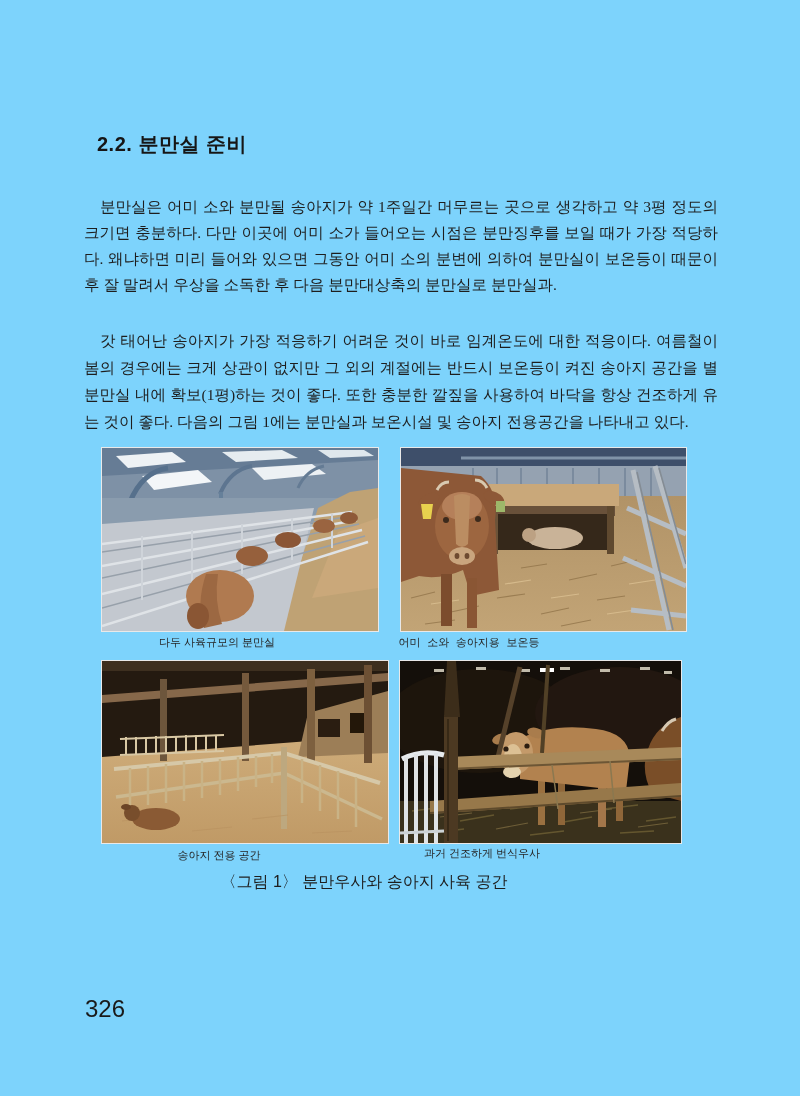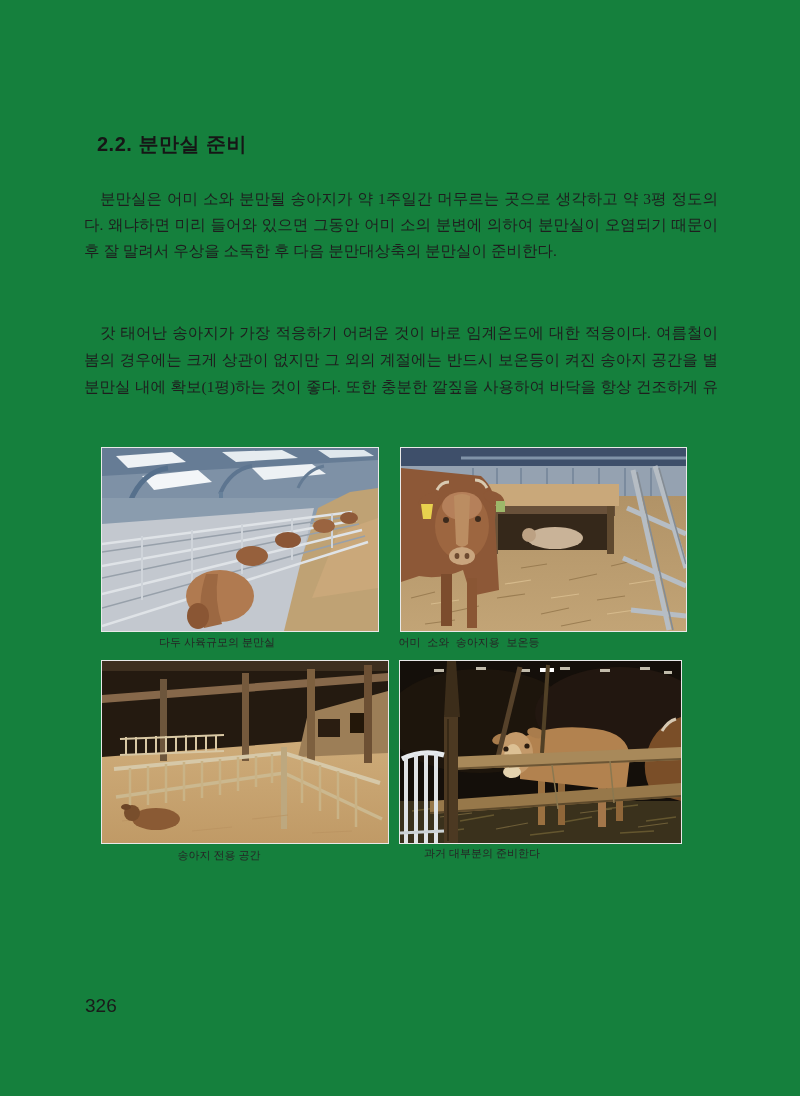--- a/index.html
+++ b/index.html
@@ -1,27 +1,27 @@
 <!DOCTYPE html>
 <html><head>
 <meta charset="utf-8">
 <title>2.2. 분만실 준비</title>
 <style>
   html,body { margin:0; padding:0; background:#ffffff; }
   .page {
-    position:relative; width:800px; height:1096px; background:#15803d;
+    position:relative; width:800px; height:1096px; background:#7dd3fc;
     color:#1c1c1c; font-family:"Liberation Serif","DejaVu Serif",serif;
     overflow:hidden;
   }
   .heading {
     position:absolute; left:97px; top:131px;
     font-family:"Liberation Sans","DejaVu Sans",sans-serif;
     font-weight:700; font-size:20px; letter-spacing:0.5px; color:#161616;
   }
-  .para { position:absolute; left:84px; width:634px; }
+  .para { position:absolute; left:84px; width:634px;margin-top:8px; }
   #p1 { top:186px; }
   #p2 { top:319px; }
   .tline {
     height:26px; line-height:26px; font-size:15.5px; overflow:hidden;
     text-align:justify; text-align-last:justify; color:#1e1e1e;
   }
   #p2 .tline { height:27px; line-height:27px; }
   .tline.first { text-indent:16px; }
   .tline.last { text-align-last:left; }
 
@@ -42,40 +42,42 @@
   #cap3 { left:219px; top:848px; }
   #cap4 { left:482px; top:846px; }
   .figcap {
     position:absolute; left:364px; top:872px; transform:translateX(-50%);
     white-space:nowrap; font-family:"Liberation Sans","DejaVu Sans",sans-serif;
     font-size:16px; color:#1d1d1d;
   }
   .pagenum {
     position:absolute; left:85px; top:995px;
     font-family:"Liberation Sans","DejaVu Sans",sans-serif;
-    font-size:19px; color:#1a1a1a;
+    font-size:24px; color:#1a1a1a;
   }
 </style>
 </head>
 <body>
 
 <div class="page">
 
   <div class="heading">2.2. 분만실 준비</div>
 
   <div class="para" id="p1">
     <div class="tline first">분만실은 어미 소와 분만될 송아지가 약 1주일간 머무르는 곳으로 생각하고 약 3평 정도의</div>
-    <div class="tline">다. 왜냐하면 미리 들어와 있으면 그동안 어미 소의 분변에 의하여 분만실이 오염되기 때문이</div>
-    <div class="tline last">후 잘 말려서 우상을 소독한 후 다음 분만대상축의 분만실이 준비한다.</div>
+    <div class="tline">크기면 충분하다. 다만 이곳에 어미 소가 들어오는 시점은 분만징후를 보일 때가 가장 적당하</div>
+    <div class="tline">다. 왜냐하면 미리 들어와 있으면 그동안 어미 소의 분변에 의하여 분만실이 보온등이 때문이</div>
+    <div class="tline last">후 잘 말려서 우상을 소독한 후 다음 분만대상축의 분만실로 분만실과.</div>
   </div>
 
   <div class="para" id="p2">
     <div class="tline first">갓 태어난 송아지가 가장 적응하기 어려운 것이 바로 임계온도에 대한 적응이다. 여름철이나 늦</div>
     <div class="tline">봄의 경우에는 크게 상관이 없지만 그 외의 계절에는 반드시 보온등이 켜진 송아지 공간을 별도로</div>
     <div class="tline">분만실 내에 확보(1평)하는 것이 좋다. 또한 충분한 깔짚을 사용하여 바닥을 항상 건조하게 유지하</div>
+    <div class="tline last">는 것이 좋다. 다음의 그림 1에는 분만실과 보온시설 및 송아지 전용공간을 나타내고 있다.</div>
   </div>
 
   <div class="photo" id="photo1">
     <svg viewBox="0 0 276 183" preserveAspectRatio="none">
       <defs>
         <linearGradient id="p1f" x1="0" y1="0" x2="0" y2="1">
           <stop offset="0" stop-color="#9aa6b4"></stop>
             <stop offset="1" stop-color="#ccd1d8"></stop>
         </linearGradient>
       </defs>
@@ -349,18 +351,19 @@
             <line x1="36" y1="92" x2="36" y2="182"></line>
         </g>
         <line x1="0" y1="172" x2="44" y2="170" stroke="#ccd2d6" stroke-width="3"></line>
       </g>
     </svg>
   </div>
 
   <div class="pcap" id="cap1">다두 사육규모의 분만실</div>
   <div class="pcap" id="cap2">어미 소와 송아지용 보온등</div>
   <div class="pcap" id="cap3">송아지 전용 공간</div>
-  <div class="pcap" id="cap4">과거 대부분의 준비한다</div>
-
+  <div class="pcap" id="cap4">과거 건조하게 번식우사</div>
+
+  <div class="figcap">〈그림 1〉 분만우사와 송아지 사육 공간</div>
 
   <div class="pagenum">326</div>
 
 </div>
 
 </body></html>

